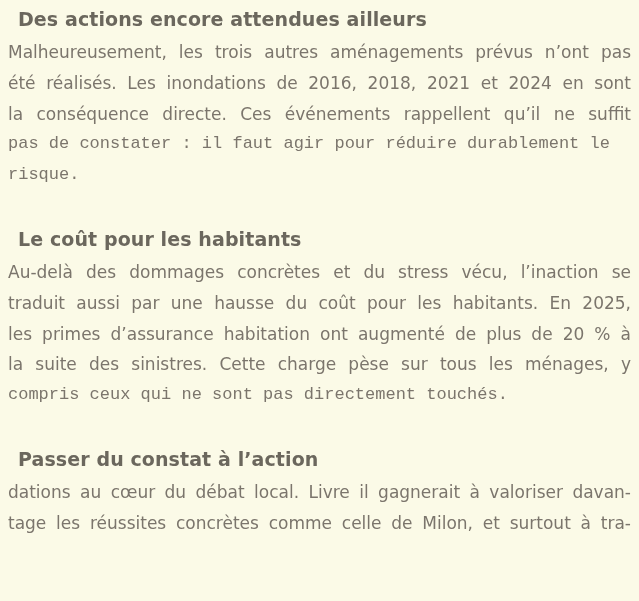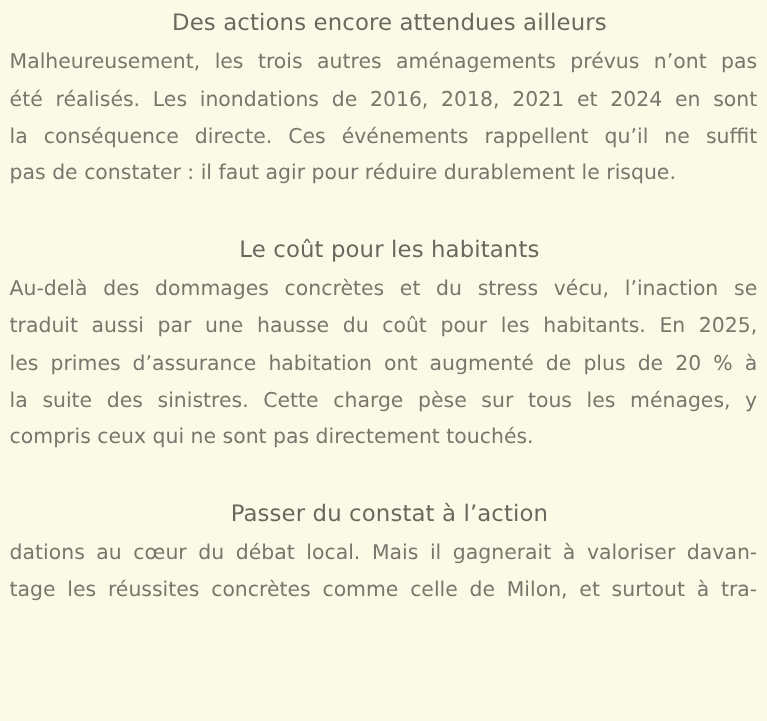--- a/index.html
+++ b/index.html
@@ -16,44 +16,44 @@
     background: var(--background);
     font-family: "DejaVu Sans", "Liberation Sans", sans-serif;
   }
   .article-body {
     padding: 8px 8px 0 8px;
     width: 639px;
   }
   h2.section-heading {
     font-size: 19px;
     line-height: 22px;
-    font-weight: normal;
+    font-weight: bold;
     color: var(--heading-color);
     margin: 0 0 7px 0;
     padding-left: 10px;
     letter-spacing: 0.1px;
-    text-align: center;
   }
   p.para {
     margin: 0 0 37px 0;
     font-size: 17px;
     color: var(--text-color);
     letter-spacing: 0;
   }
   section:last-child p.para { margin-bottom: 0; }
   p.para .line {
     display: block;
     line-height: 30.8px;
     text-align: justify;
     text-align-last: justify;
     white-space: normal;
   }
   p.para .line.last {
     text-align: left;
     text-align-last: left;
+    font-family: Liberation Mono, monospace;
   }
   p.para b { font-weight: normal; }
 </style>
 </head>
 <body>
 
 <main class="article-body">
 
   <section>
     <h2 class="section-heading">Des actions encore attendues ailleurs</h2>
@@ -72,18 +72,18 @@
         <span class="line">traduit aussi par une hausse du coût pour les habitants. En 2025,</span>
         <span class="line">les primes d’assurance habitation ont augmenté de plus de <b>20 %</b> à</span>
         <span class="line">la suite des sinistres. Cette charge pèse sur tous les ménages, y</span>
         <span class="line last">compris ceux qui ne sont pas directement touchés.</span>
       </p>
   </section>
 
   <section>
     <h2 class="section-heading">Passer du constat à l’action</h2>
     <p class="para">
-        <span class="line">dations au cœur du débat local. Mais il gagnerait à valoriser davan-</span>
+        <span class="line">dations au cœur du débat local. Livre il gagnerait à valoriser davan-</span>
         <span class="line">tage les réussites concrètes comme celle de Milon, et surtout à tra-</span>
       </p>
   </section>
 
 </main>
 
 </body></html>

